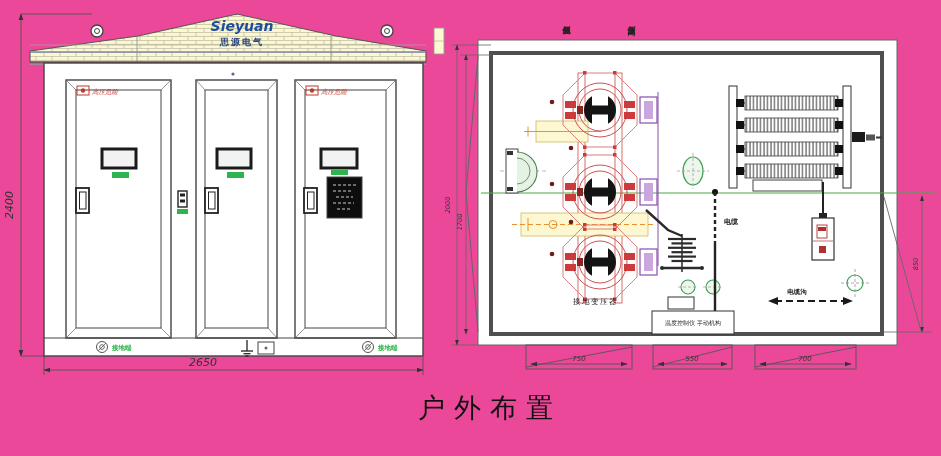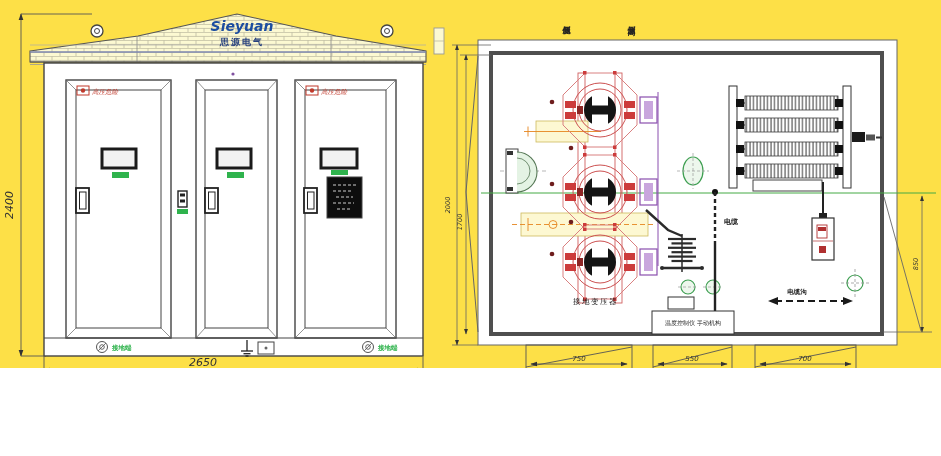--- a/index.html
+++ b/index.html
@@ -1,16 +1,16 @@
 <!DOCTYPE html>
 <html><head>
 <meta charset="utf-8">
 <style>
   html,body{margin:0;padding:0;background:#fff;}
-  #shot{position:relative;width:941px;height:368px;background:#fde047;overflow:hidden;
+  #shot{position:relative;width:941px;height:456px;background:#ec4899;overflow:hidden;
         font-family:"DejaVu Sans",sans-serif;}
   #drawing{position:absolute;left:0;top:0;}
   #caption{position:absolute;left:330px;top:390px;width:320px;text-align:center;
            font-family:"Liberation Serif","DejaVu Serif",serif;font-size:27px;
            letter-spacing:9px;color:#111;white-space:nowrap;}
   text{font-family:"DejaVu Sans",sans-serif;}
   .dim{font-style:italic;fill:#333;}
   .cjk{fill:#222;}
 </style>
 </head>
@@ -392,13 +392,14 @@
     </g>
     <g stroke="#555" stroke-width="0.9">
       <rect x="755" y="345" width="101" height="24" fill="none"></rect>
       <line x1="755" y1="367" x2="856" y2="347"></line>
       <line x1="760" y1="364" x2="851" y2="364" marker-start="url(#arw)" marker-end="url(#arw)"></line>
       <text class="dim" x="805" y="361" font-size="7" text-anchor="middle" stroke="none">700</text>
     </g>
   </g>
 </svg>
 
+<div id="caption">户外布置</div>
 </div>
 
 </body></html>

